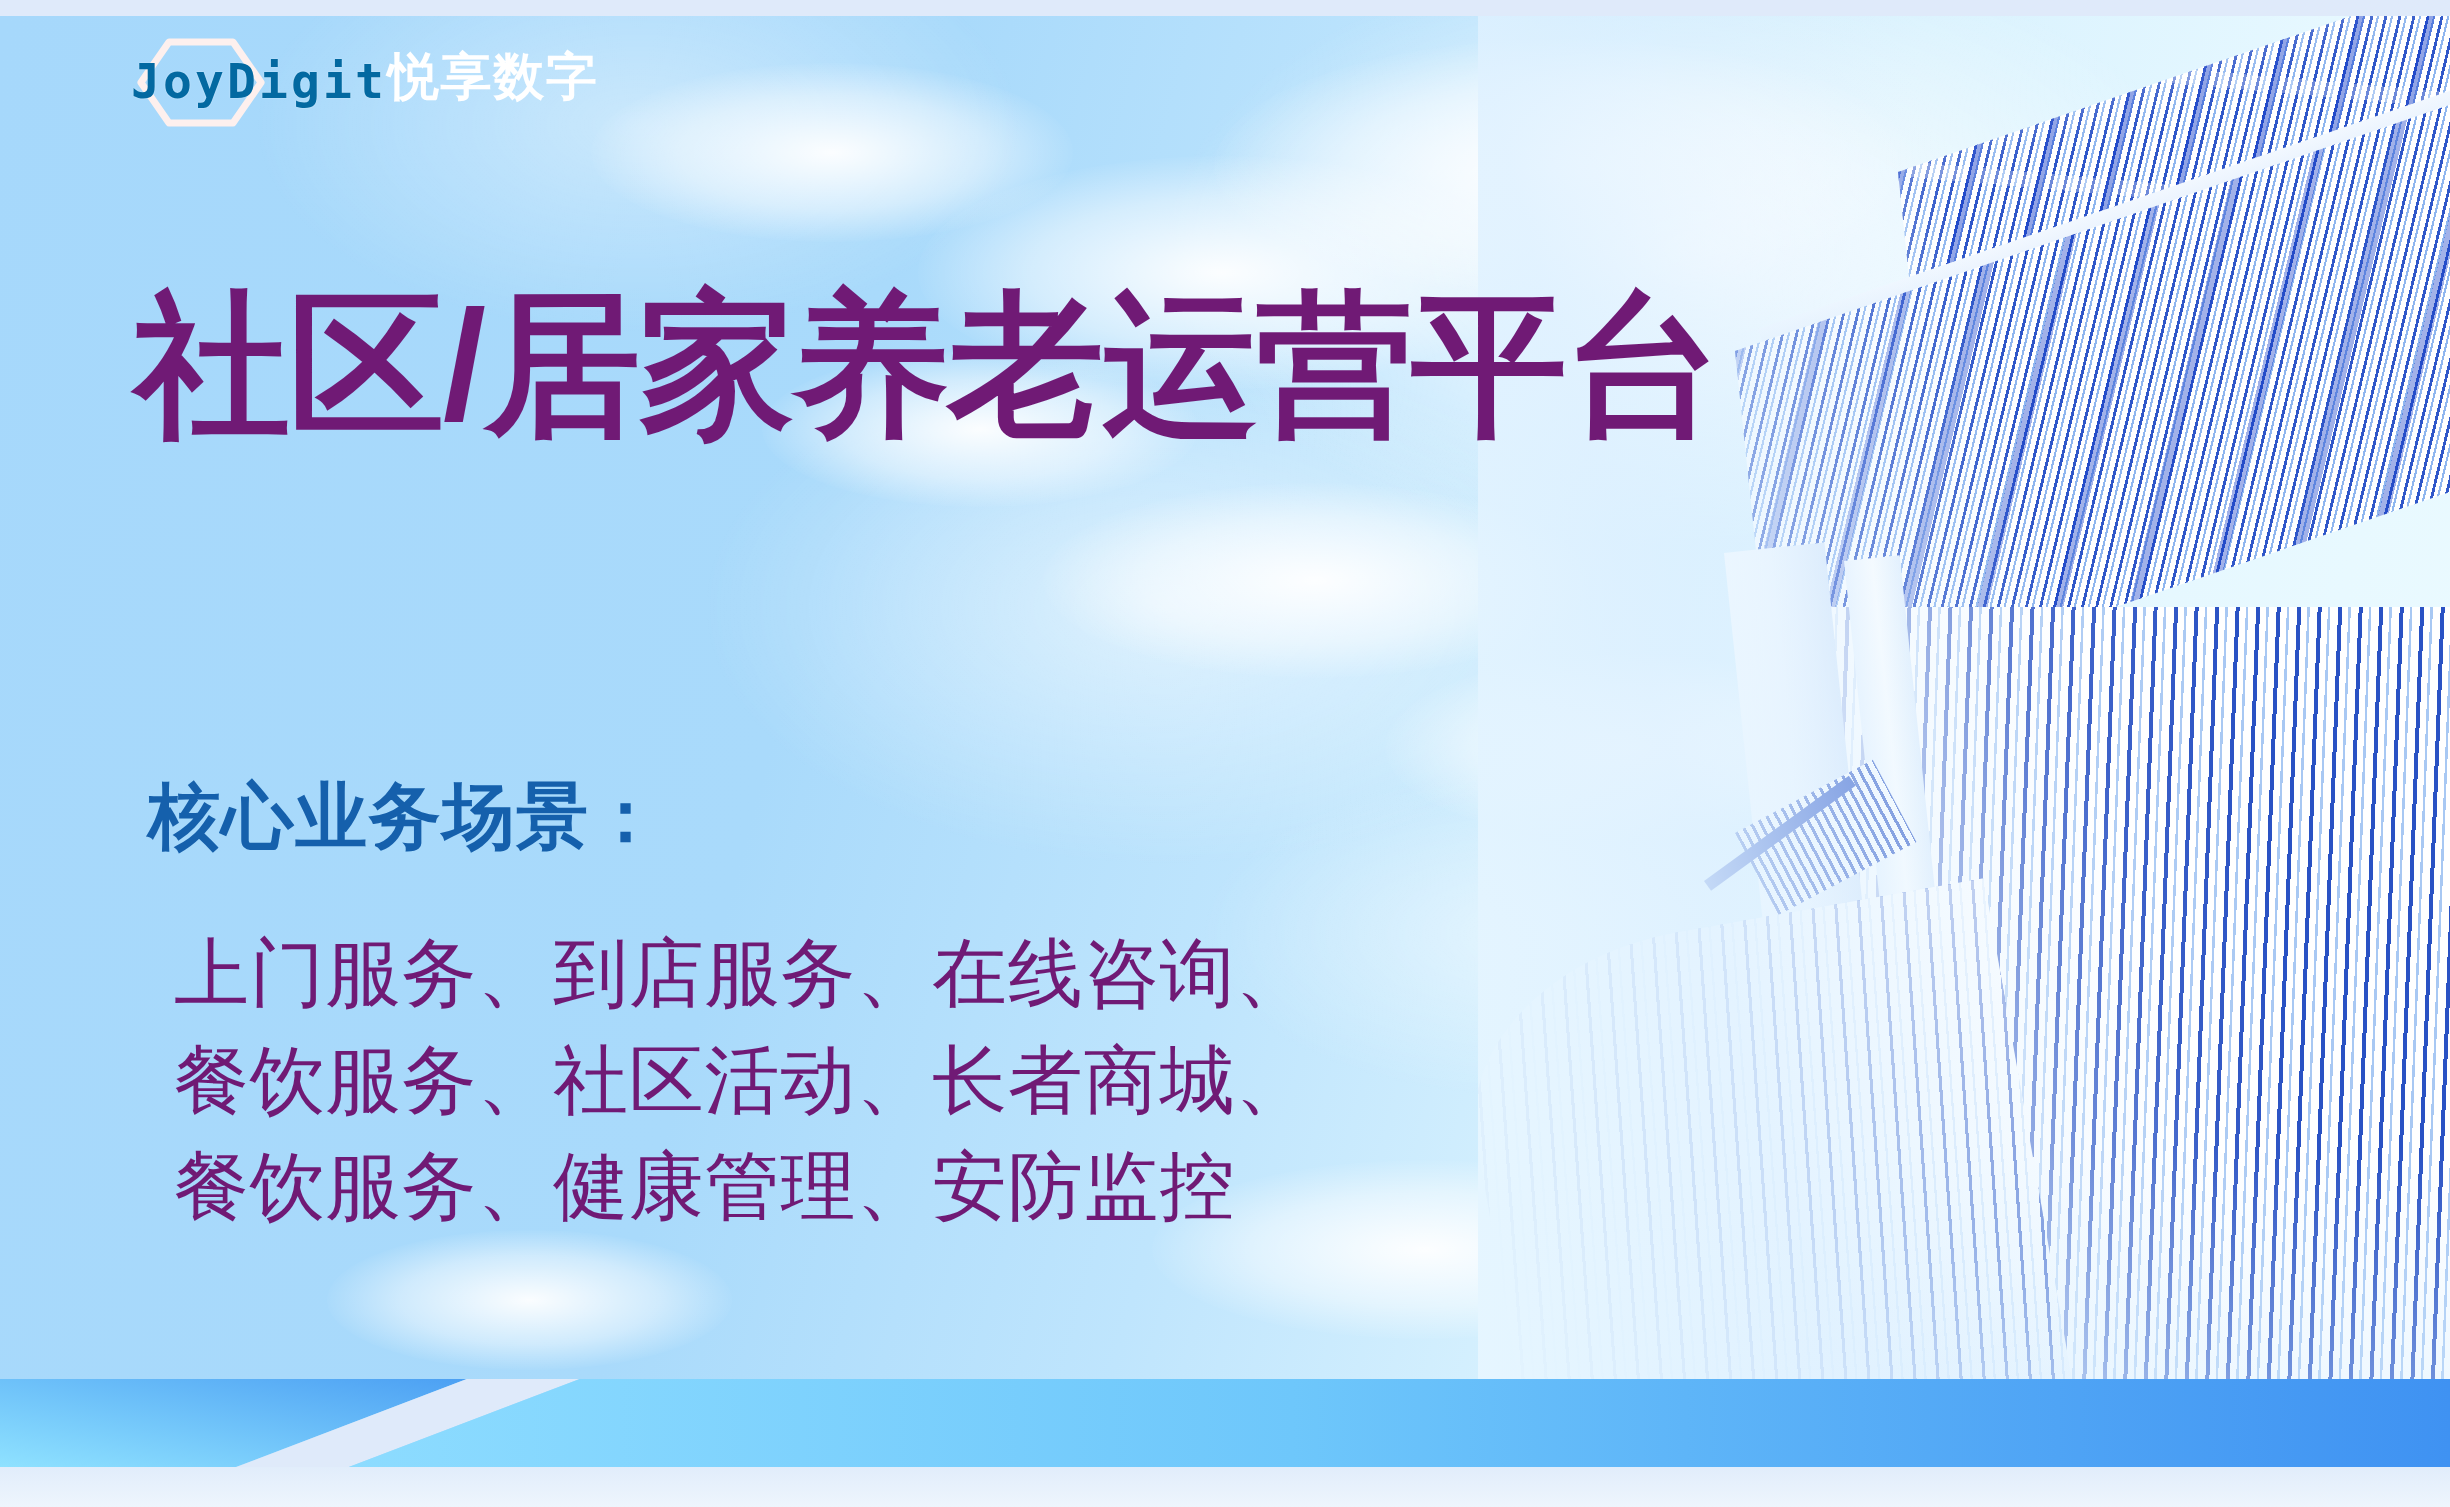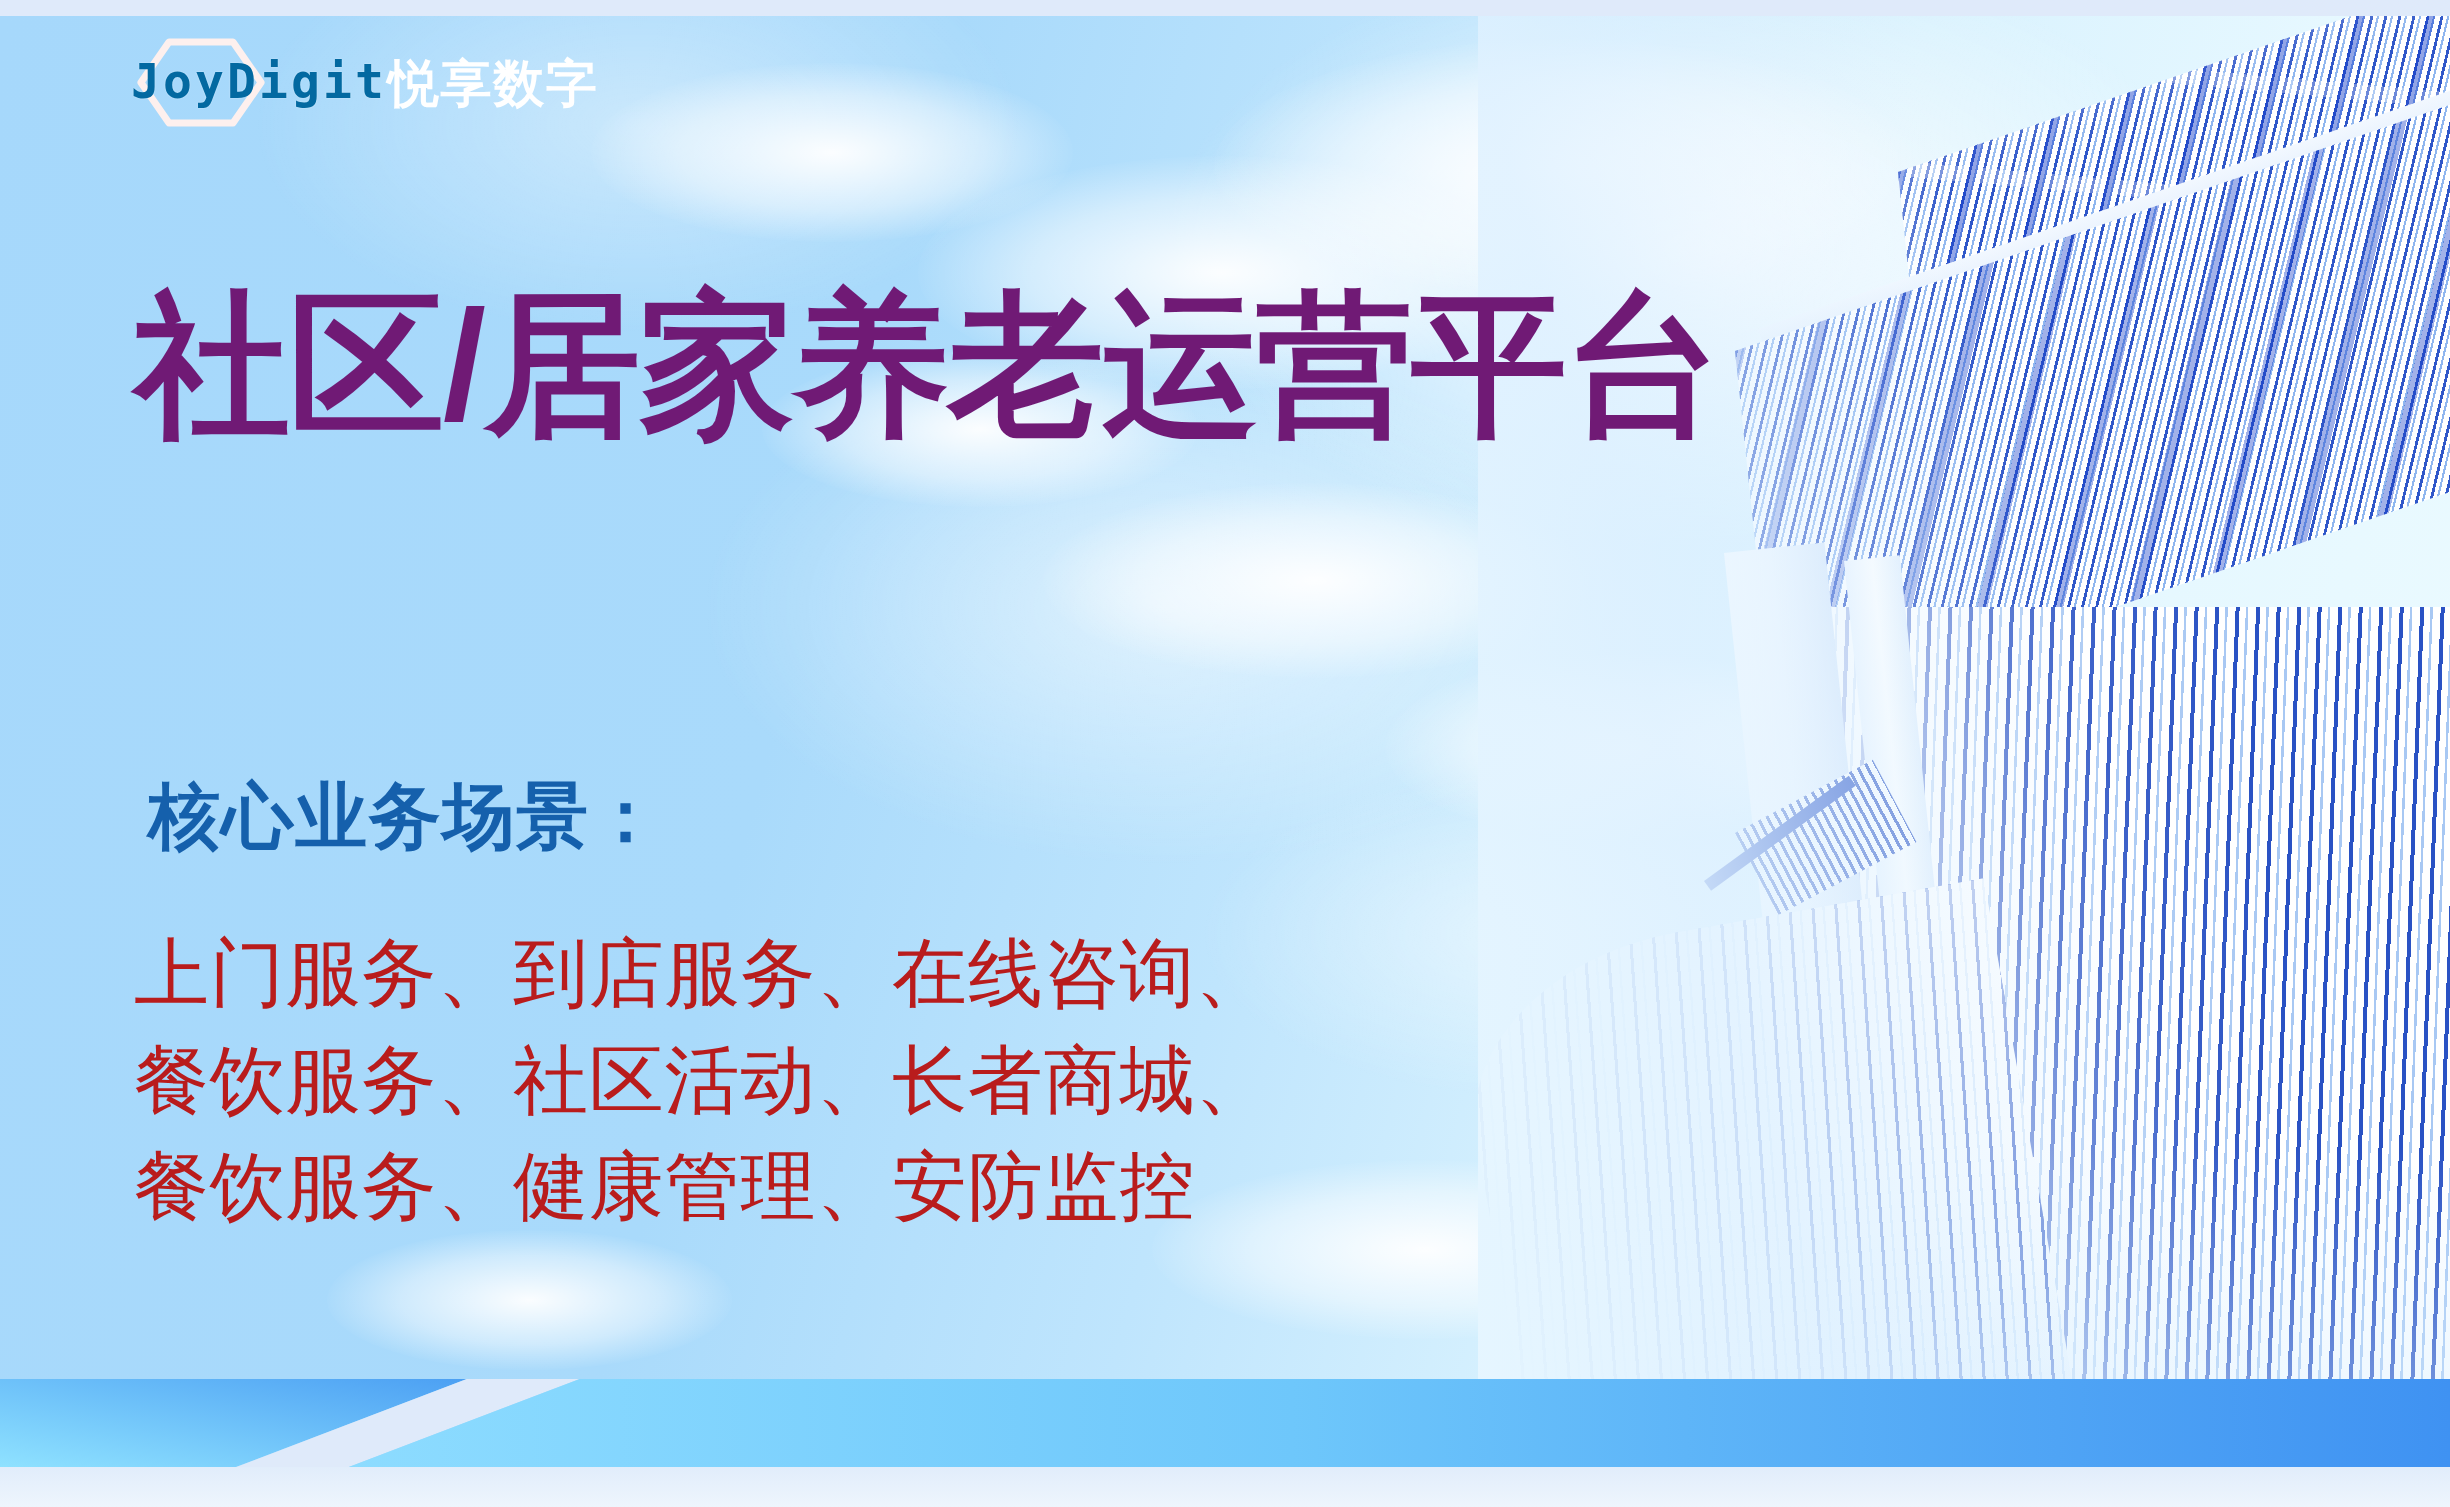--- a/index.html
+++ b/index.html
@@ -229,21 +229,21 @@
     font-weight:bold;
     letter-spacing:3.1px;
     color:#0369a1;
     font-family:"DejaVu Sans Mono","Liberation Mono",monospace;
     line-height:1;
     white-space:nowrap;
     text-shadow:0 0 1.6px rgba(255,255,255,.6);
   }
   .logo-cn {
     position:absolute;
-    left:257px; top:18px;
+    left:257px; top:11px;
     font-size:51px;
     font-weight:bold;
     letter-spacing:1.6px;
     color:#ffffff;
     line-height:1;
     white-space:nowrap;
   }
 
   
   .headline {
@@ -270,24 +270,25 @@
   }
 
   
   .scenarios {
     position:absolute;
     left:134px; top:920px;
     width:1369px;
   }
   .scn-line {
     font-size:75px;
-    color:#b91c1c;
+    color:#701a75;
     line-height:1.42;
     letter-spacing:0.8px;
     white-space:nowrap;
+    margin-left:40px;
   }
 
   
   .footband {
     position:absolute;
     left:0; top:1379px;
     width:2450px; height:89px;
     overflow:hidden;
   }
   .footband svg { display:block; width:100%; height:100%; }

